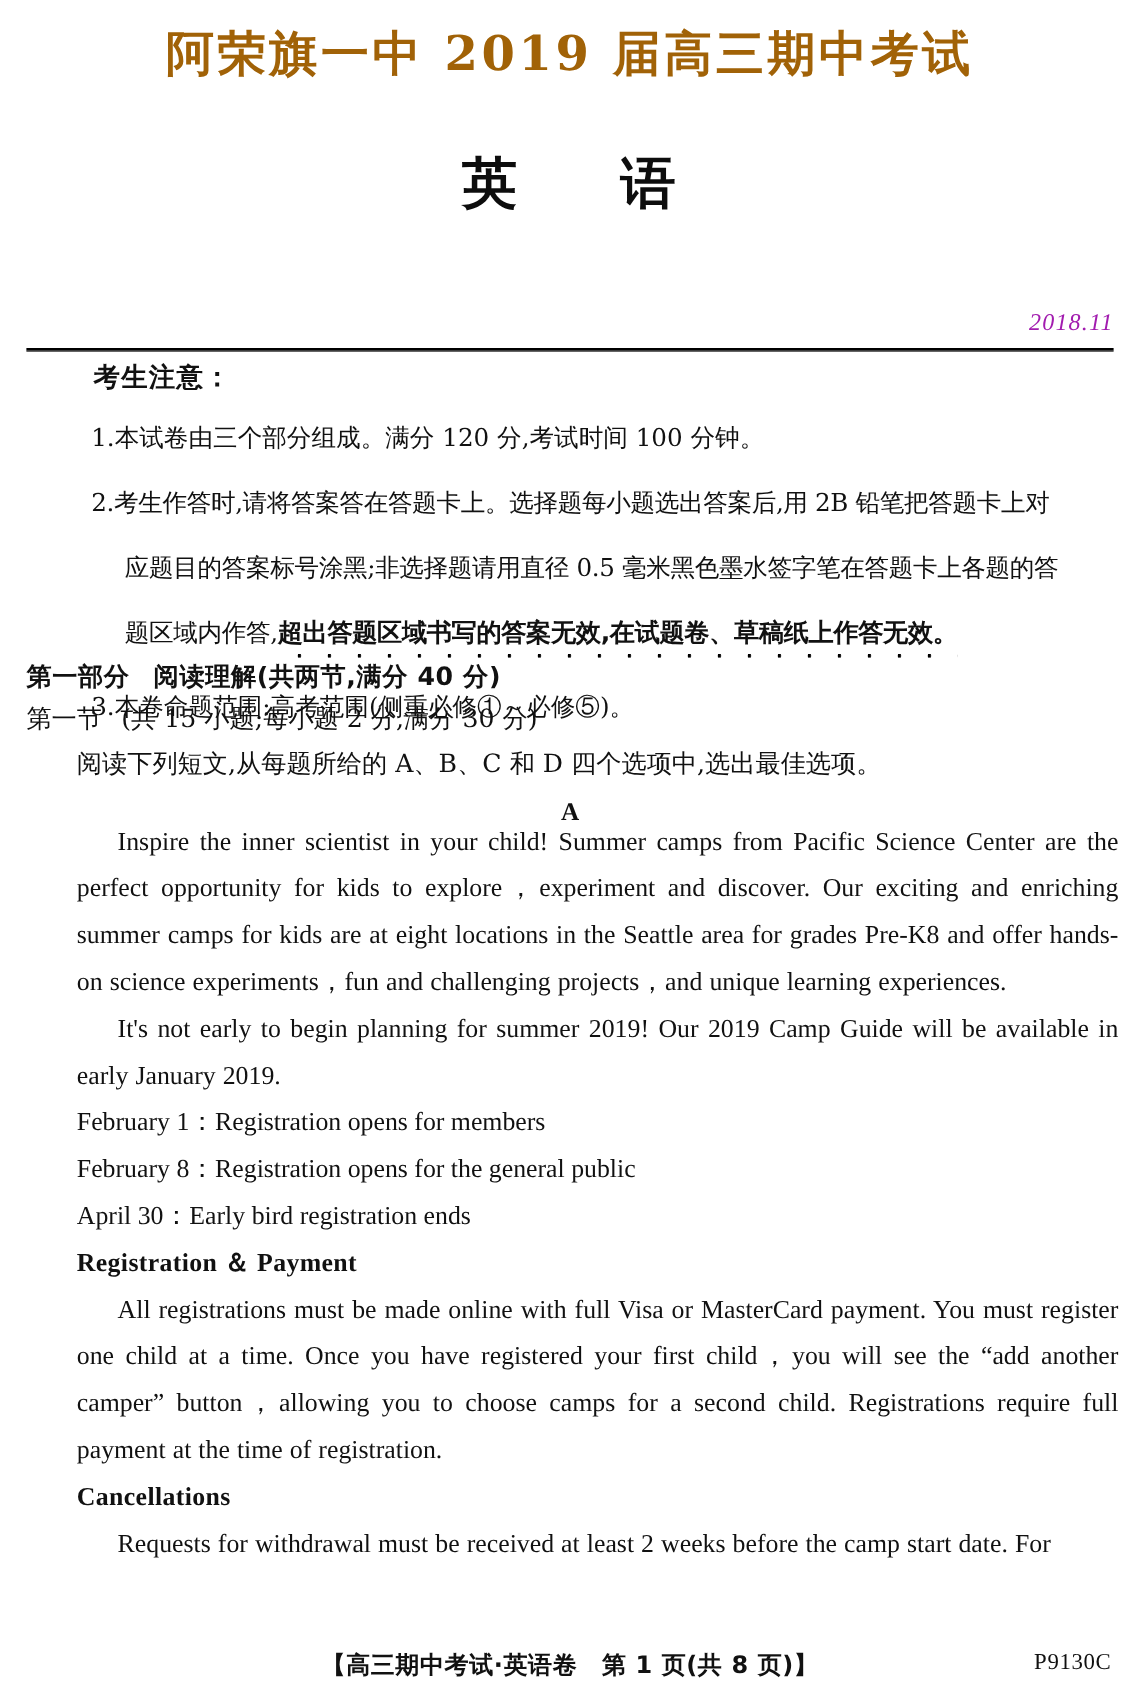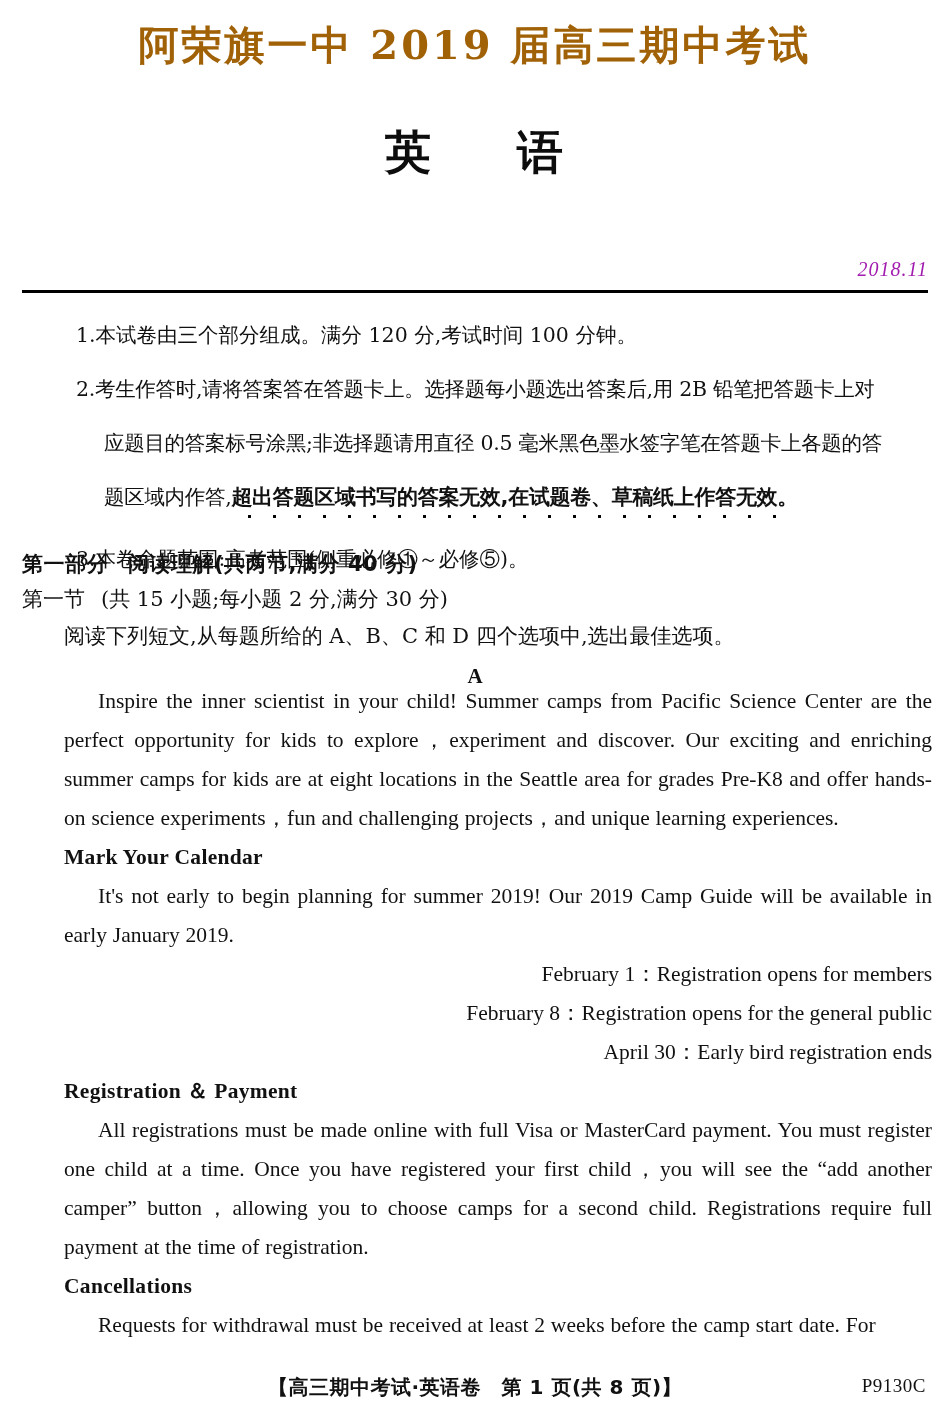--- a/index.html
+++ b/index.html
@@ -188,21 +188,20 @@
   .datelist {
     margin: 0;
     padding: 0;
     list-style: none;
   }
   .datelist li {
     font-family: "Liberation Serif", "DejaVu Serif", serif;
     font-size: 21.5px;
     line-height: 39px;
     white-space: nowrap;
-    text-align: right;
   }
 
   
   .footer {
     position: absolute;
     left: 0;
     bottom: 12px;
     width: 950px;
     height: 34px;
   }
@@ -232,38 +231,38 @@
 
   <h1 class="doc-title">阿荣旗一中 2019 届高三期中考试</h1>
 
   <h2 class="doc-subject"><span>英</span><span class="gap"></span><span>语</span></h2>
 
   <div class="doc-date">2018.11</div>
 
   <div class="rule-double"></div>
 
   <div class="notice">
+    <div class="notice-title">考生注意：</div>
     <div class="notice-line">1.本试卷由三个部分组成。满分 120 分,考试时间 100 分钟。</div>
     <div class="notice-line tight">2.考生作答时,请将答案答在答题卡上。选择题每小题选出答案后,用 2B 铅笔把答题卡上对</div>
     <div class="notice-line indent tight">应题目的答案标号涂黑;非选择题请用直径 0.5 毫米黑色墨水签字笔在答题卡上各题的答</div>
     <div class="notice-line indent tight"><span>题区域内作答,</span><span class="emph">超出答题区域书写的答案无效,在试题卷、草稿纸上作答无效。</span></div>
     <div class="notice-line" style="padding-top:8px;">3.本卷命题范围:高考范围(侧重必修①～必修⑤)。</div>
   </div>
 
   <div class="part-head" style="top:550px;"><span>第一部分</span><span class="sp"></span><span>阅读理解(共两节,满分 40 分)</span></div>
 
   <div class="section-line" style="top:585px;"><span>第一节</span><span class="sp"></span><span>(共 15 小题;每小题 2 分,满分 30 分)</span></div>
 
   <div class="instruction" style="top:622px;">阅读下列短文,从每题所给的 A、B、C 和 D 四个选项中,选出最佳选项。</div>
 
   <div class="passage-letter" style="top:664px;">A</div>
 
   <div class="body-wrap">
     <p class="en">Inspire the inner scientist in your child! Summer camps from Pacific Science Center are the perfect opportunity for kids to explore，experiment and discover. Our exciting and enriching summer camps for kids are at eight locations in the Seattle area for grades Pre-K8 and offer hands-on science experiments，fun and challenging projects，and unique learning experiences.</p>
-    <h4 class="en-head">Mark Your Calendar</h4>
     <p class="en">It's not early to begin planning for summer 2019! Our 2019 Camp Guide will be available in early January 2019.</p>
     <ul class="datelist">
       <li>February 1：Registration opens for members</li>
       <li>February 8：Registration opens for the general public</li>
       <li>April 30：Early bird registration ends</li>
     </ul>
     <h4 class="en-head">Registration ＆ Payment</h4>
     <p class="en">All registrations must be made online with full Visa or MasterCard payment. You must register one child at a time. Once you have registered your first child，you will see the “add another camper” button，allowing you to choose camps for a second child. Registrations require full payment at the time of registration.</p>
     <h4 class="en-head">Cancellations</h4>
     <p class="en plain">Requests for withdrawal must be received at least 2 weeks before the camp start date. For</p>

